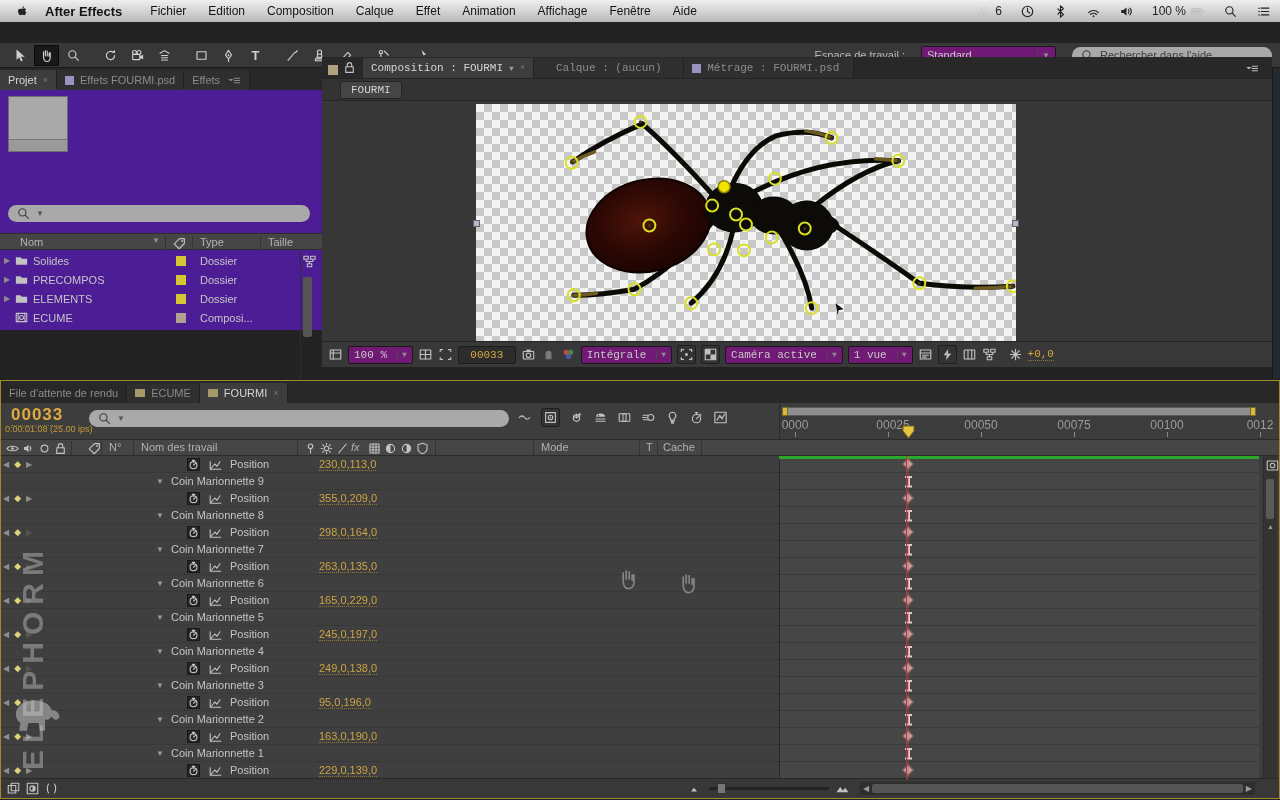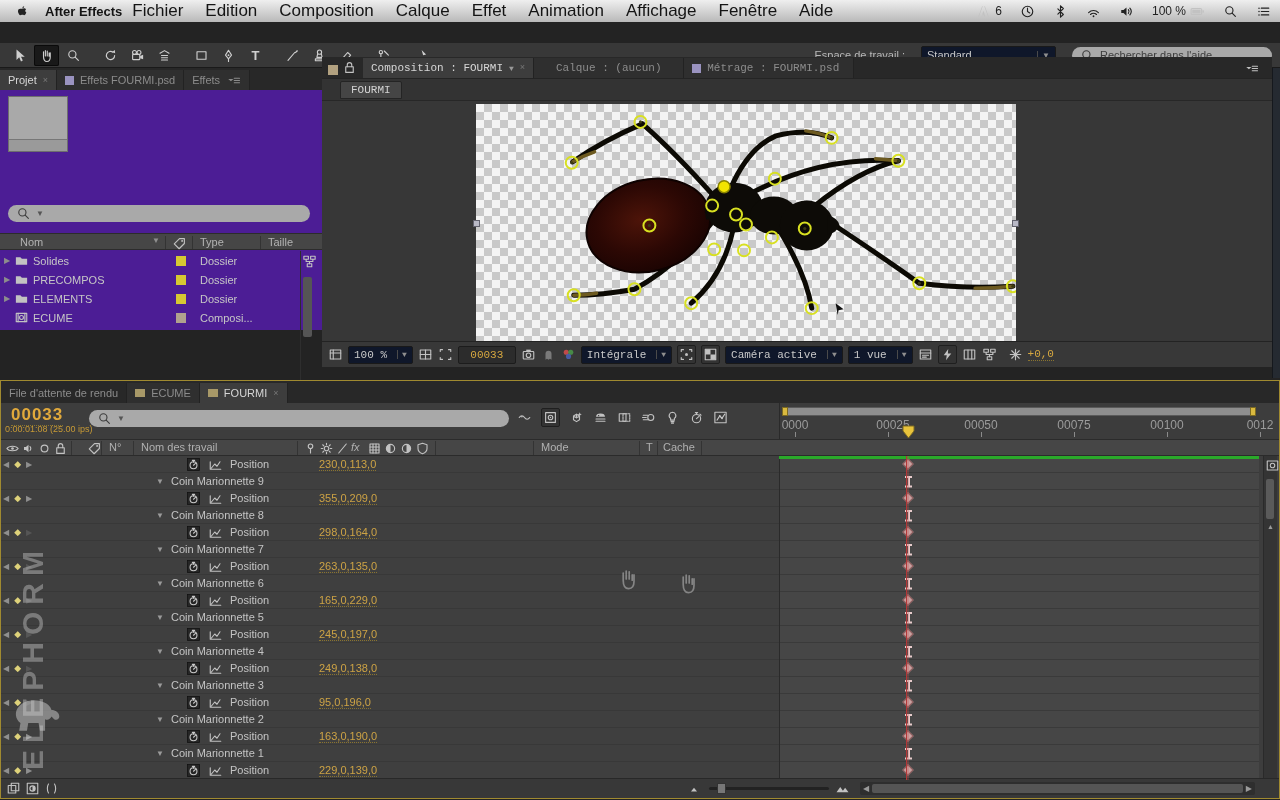--- a/index.html
+++ b/index.html
@@ -7,40 +7,40 @@
     font-family:"Liberation Sans","DejaVu Sans",sans-serif; font-size:11px; -webkit-font-smoothing:antialiased; }
   .abs { position:absolute; }
   #stage { position:relative; width:1280px; height:800px; background:#232323; }
   svg { display:block; }
   .ico { display:inline-flex; align-items:center; justify-content:center; color:#c2c2c2; }
 
   
   #menubar { left:0; top:0; width:1280px; height:22px;
     background:linear-gradient(#efefef,#b9b9b9); color:#141414; display:flex; align-items:center; }
   #menubar .apple { margin:0 16px 0 14px; color:#222; }
-  #menubar .appname { font-weight:bold; margin-right:10px; font-size:13px; }
-  #menubar .menu { margin-right:22px; font-size:17px; }
+  #menubar .appname { font-weight:bold; margin-right:28px; font-size:13px; }
+  #menubar .menu { margin-right:22px; font-size:12px; }
   #menubar .spacer { flex:1; }
   #menubar .stat { margin:0 9px; color:#222; display:flex; align-items:center; gap:4px; font-size:12px; }
 
   
   #titlebar { left:0; top:22px; width:1280px; height:21px;
     background:linear-gradient(#2e2e2e,#1d1d1d); border-bottom:1px solid #000;
     color:#a9a9a9; font-size:12px; }
   .tl { width:12px; height:12px; border-radius:50%; display:inline-block; margin-right:8px; }
   #titlebar .lights { position:absolute; left:9px; top:4px; }
   #titlebar .title { position:absolute; left:0; right:0; top:3px; text-align:center; }
 
   
   #toolbar { left:0; top:43px; width:1280px; height:25px; background:#383838; border-bottom:1px solid #1a1a1a; display:flex; align-items:center; }
   .tool { width:25px; height:21px; margin:0 1px; display:flex; align-items:center; justify-content:center; color:#cfcfcf; border-radius:2px; }
   .tool.active { background:#191919; box-shadow:inset 0 0 0 1px #0a0a0a; }
   .tgap { width:10px; }
   #workspace-area { margin-left:auto; display:flex; align-items:center; gap:16px; padding-right:8px; color:#b8b8b8; }
-  .dropdown { background:#0f172a; border:1px solid #191919; border-radius:2px; height:18px;
+  .dropdown { background:#701a75; border:1px solid #191919; border-radius:2px; height:18px;
     display:inline-flex; align-items:center; padding:0 5px; gap:10px; color:#c9c9c9; }
   .dropdown .dar { color:#8f8f8f; font-size:8px; border-left:1px solid #4a4a4a; padding-left:4px; }
   .searchbox { background:#a9a9a9; border-radius:9px; height:17px; display:inline-flex; align-items:center; padding:0 8px; gap:5px; color:#3c3c3c; }
   .searchbox.help { width:200px; }
 
   
   .tabbar { background:#282828; display:flex; align-items:flex-end; height:22px; }
   .tab { height:20px; display:flex; align-items:center; padding:0 8px; gap:6px; color:#8c8c8c; background:#2f2f2f; border-right:1px solid #222; font-size:11px; white-space:nowrap; }
   .tab.active { background:#3d3d3d; color:#d6d6d6; }
   .tab .clx { color:#777; font-size:9px; }

